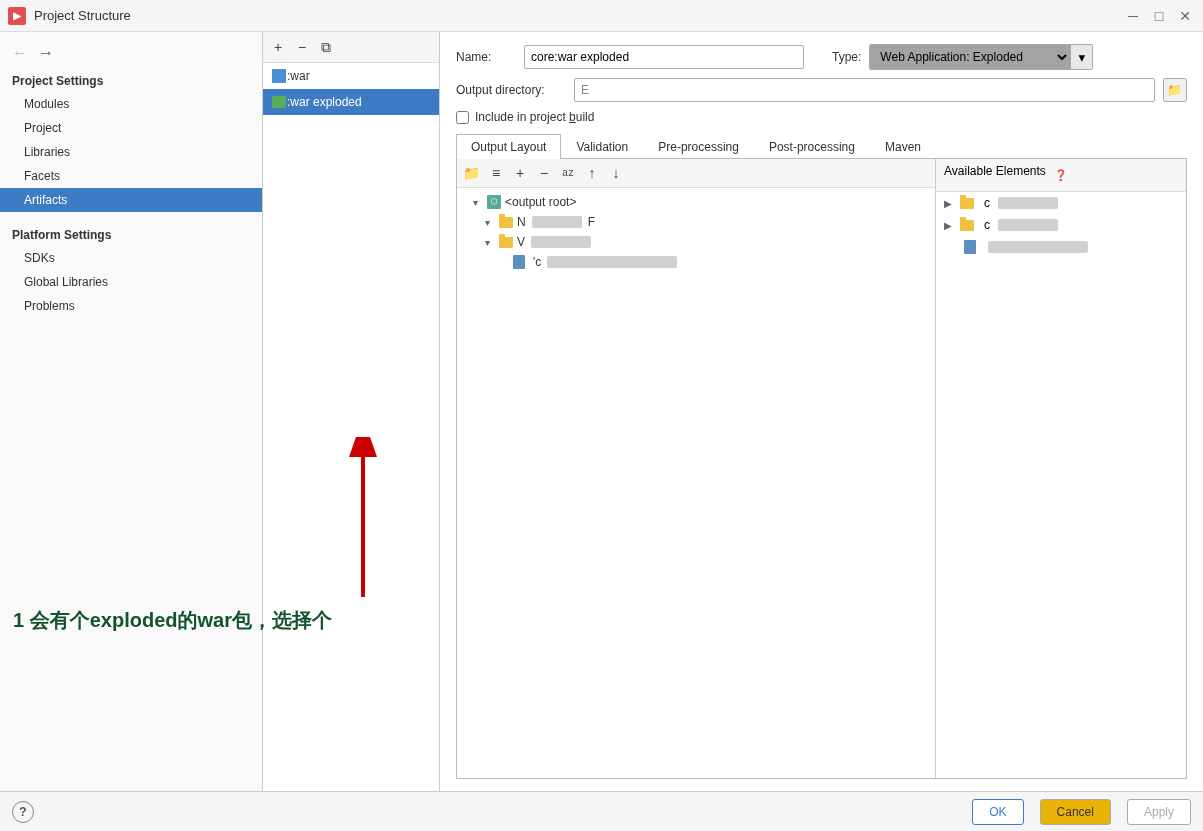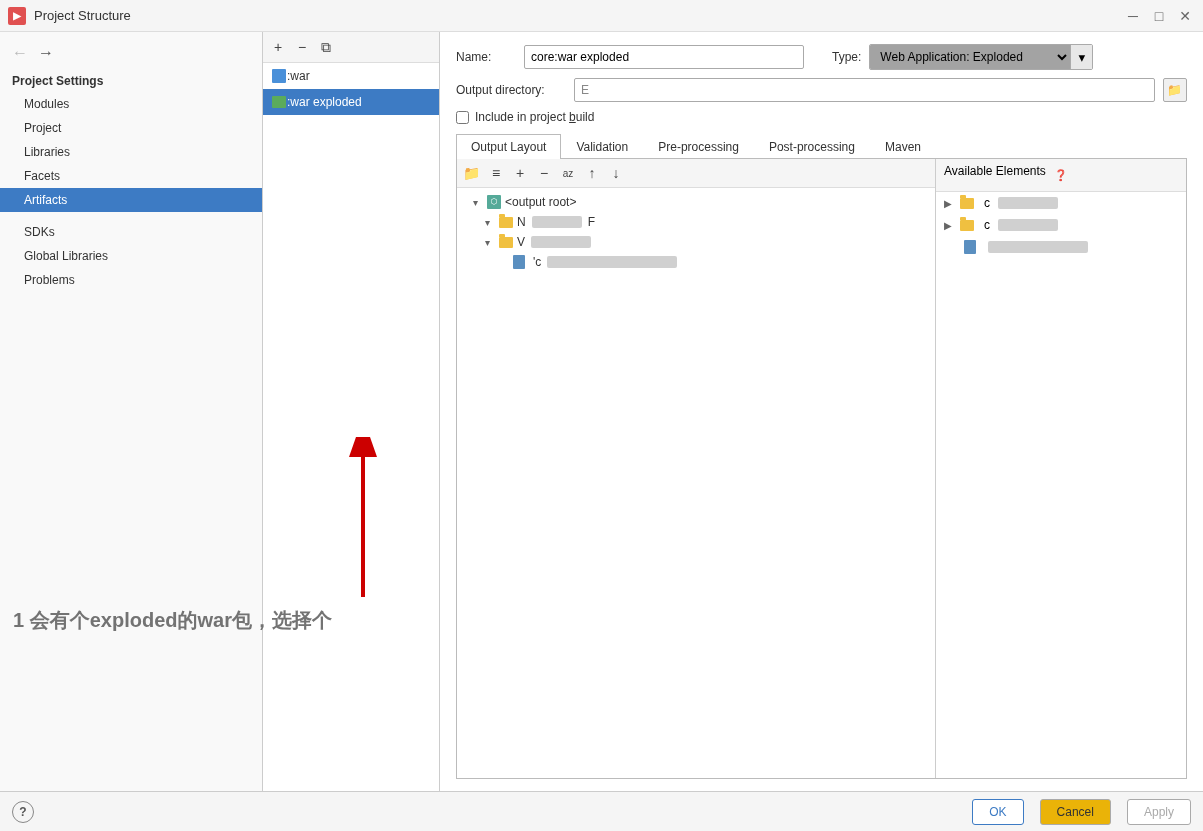--- a/index.html
+++ b/index.html
@@ -83,21 +83,21 @@
 
     
     .blur-text { display: inline-block; background: #ccc; border-radius: 2px; color: transparent; user-select: none; }
 
     
     .show-content-row { display: flex; align-items: center; gap: 6px; padding: 6px 8px; border-top: 1px solid #ddd; }
     .show-content-btn { height: 22px; padding: 2px 8px; font-size: 12px; border: 1px solid #aaa; background: #f0f0f0; cursor: pointer; border-radius: 2px; }
     .annotation-text {
       position: absolute;
       font-size: 22px;
-      color: #737373;
+      color: #14532d;
       font-weight: bold;
       font-family: 'Microsoft YaHei', 'SimHei', Arial, sans-serif;
       z-index: 10;
       white-space: nowrap;
     }
     .red-arrow {
       position: absolute;
       z-index: 10;
     }
 
@@ -146,20 +146,21 @@
     </div>
 
     <div class="section-header">Project Settings</div>
     <div class="nav-item">Modules</div>
     <div class="nav-item">Project</div>
     <div class="nav-item">Libraries</div>
     <div class="nav-item">Facets</div>
     <div class="nav-item active">Artifacts</div>
 
     <div class="platform-section">
+      <div class="section-header">Platform Settings</div>
       <div class="nav-item">SDKs</div>
       <div class="nav-item">Global Libraries</div>
     </div>
 
     <div class="problems-section">
       <div class="nav-item">Problems</div>
     </div>
   </div>
 
   <div class="artifact-panel">
@@ -235,21 +236,21 @@
     </div>
 
     <div class="output-layout-area">
 
       <div class="tree-panel">
         <div class="tree-toolbar">
           <button class="toolbar-btn" title="Create directory">📁</button>
           <button class="toolbar-btn" title="Show list">≡</button>
           <button class="toolbar-btn" title="Add">+</button>
           <button class="toolbar-btn" title="Remove">−</button>
-          <button class="toolbar-btn" title="Sort alphabetically" style="font-size:10px;">az</button>
+          <button class="toolbar-btn" title="Sort alphabetically" style="font-size:10px;font-family:Liberation Mono, monospace;">az</button>
           <button class="toolbar-btn" title="Move up">↑</button>
           <button class="toolbar-btn" title="Move down">↓</button>
         </div>
         <div class="tree-content">
 
           <div class="tree-item">
             <span class="expand-arrow">▾</span>
             <span class="output-root-icon">⬡</span>
             <span>&lt;output root&gt;</span>
           </div>

